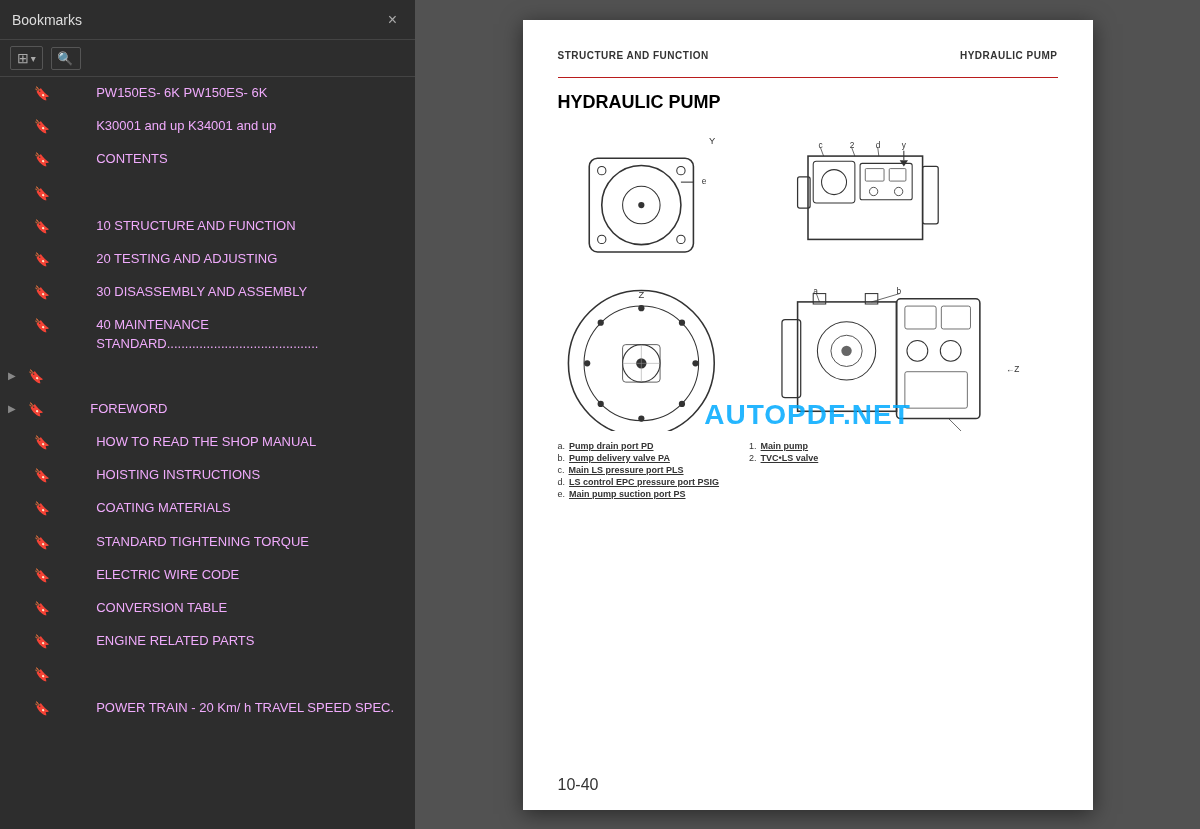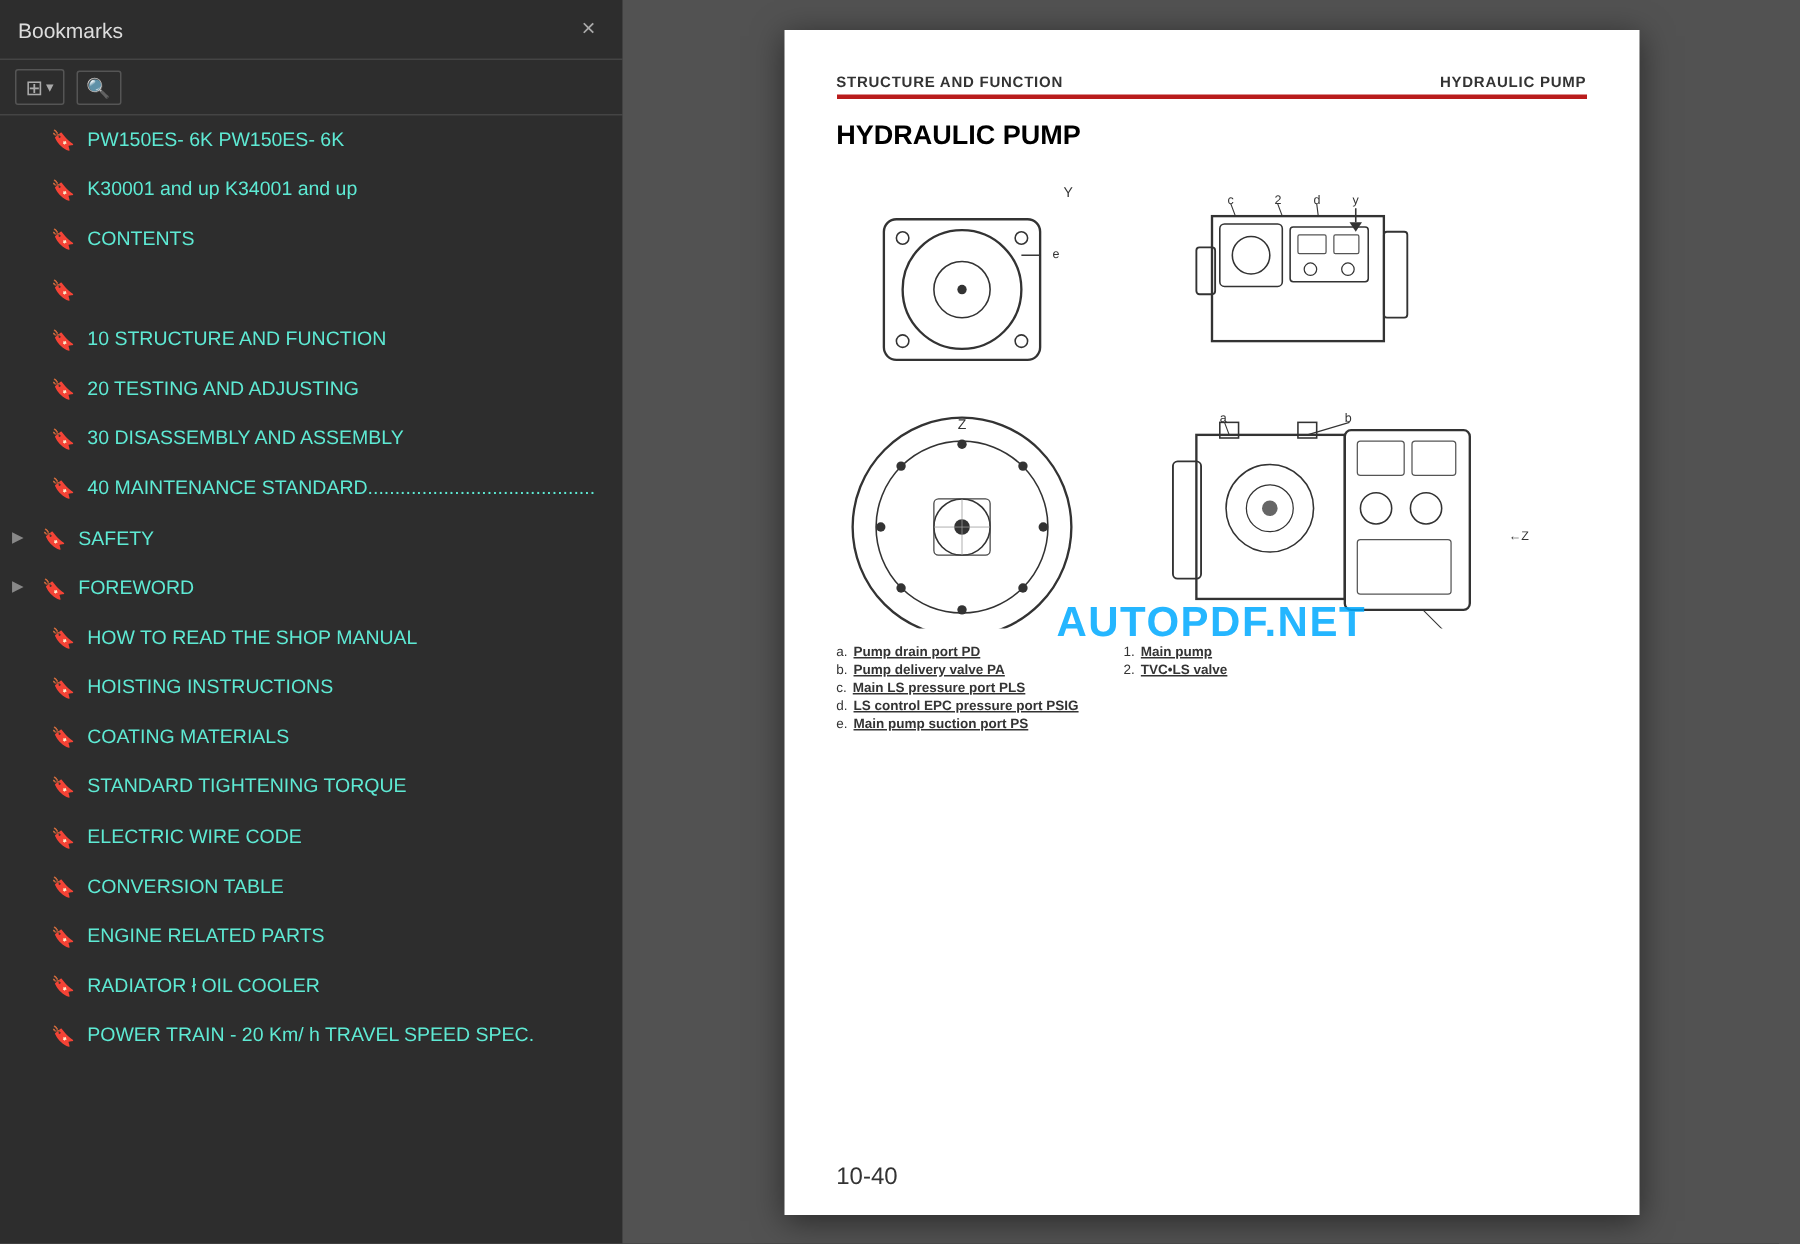--- a/index.html
+++ b/index.html
@@ -111,21 +111,22 @@
 
     .bookmark-icon {
       color: #7a9fd4;
       font-size: 13px;
       min-width: 16px;
       margin-top: 1px;
     }
 
     .bookmark-label {
       flex: 1;
-      color: #5eead4;
+      color: #f0abfc;
+      margin-left: 38px;
     }
 
     
     #pdf-panel {
       flex: 1;
       height: 829px;
       background: #525252;
       display: flex;
       align-items: center;
       justify-content: center;
@@ -140,22 +141,22 @@
       position: relative;
       box-shadow: 0 4px 20px rgba(0,0,0,0.5);
       padding: 30px 35px 30px 35px;
       overflow: hidden;
     }
 
     .page-header {
       display: flex;
       justify-content: space-between;
       align-items: center;
-      border-bottom: 3px solid #b91c1c;
-      padding-bottom: 2px;
+      border-bottom: 1px solid #b91c1c;
+      padding-bottom: 16px;
       margin-bottom: 14px;
     }
 
     .page-header-left {
       font-size: 10px;
       color: #333;
       font-weight: bold;
       letter-spacing: 0.5px;
     }
 
@@ -294,21 +295,20 @@
         <span class="bookmark-label">30 DISASSEMBLY AND ASSEMBLY</span>
       </div>
       <div class="bookmark-item">
         <span class="expand-arrow"> </span>
         <span class="bookmark-icon">🔖</span>
         <span class="bookmark-label">40 MAINTENANCE STANDARD..........................................</span>
       </div>
       <div class="bookmark-item has-expand">
         <span class="expand-arrow">▶</span>
         <span class="bookmark-icon">🔖</span>
-        <span class="bookmark-label">SAFETY</span>
       </div>
       <div class="bookmark-item has-expand">
         <span class="expand-arrow">▶</span>
         <span class="bookmark-icon">🔖</span>
         <span class="bookmark-label">FOREWORD</span>
       </div>
       <div class="bookmark-item">
         <span class="expand-arrow"> </span>
         <span class="bookmark-icon">🔖</span>
         <span class="bookmark-label">HOW TO READ THE SHOP MANUAL</span>
@@ -339,21 +339,20 @@
         <span class="bookmark-label">CONVERSION TABLE</span>
       </div>
       <div class="bookmark-item">
         <span class="expand-arrow"> </span>
         <span class="bookmark-icon">🔖</span>
         <span class="bookmark-label">ENGINE RELATED PARTS</span>
       </div>
       <div class="bookmark-item">
         <span class="expand-arrow"> </span>
         <span class="bookmark-icon">🔖</span>
-        <span class="bookmark-label">RADIATOR ł OIL COOLER</span>
       </div>
       <div class="bookmark-item">
         <span class="expand-arrow"> </span>
         <span class="bookmark-icon">🔖</span>
         <span class="bookmark-label">POWER TRAIN - 20 Km/ h TRAVEL SPEED SPEC.</span>
       </div>
     </div>
 </div>
 
 <div id="pdf-panel">

